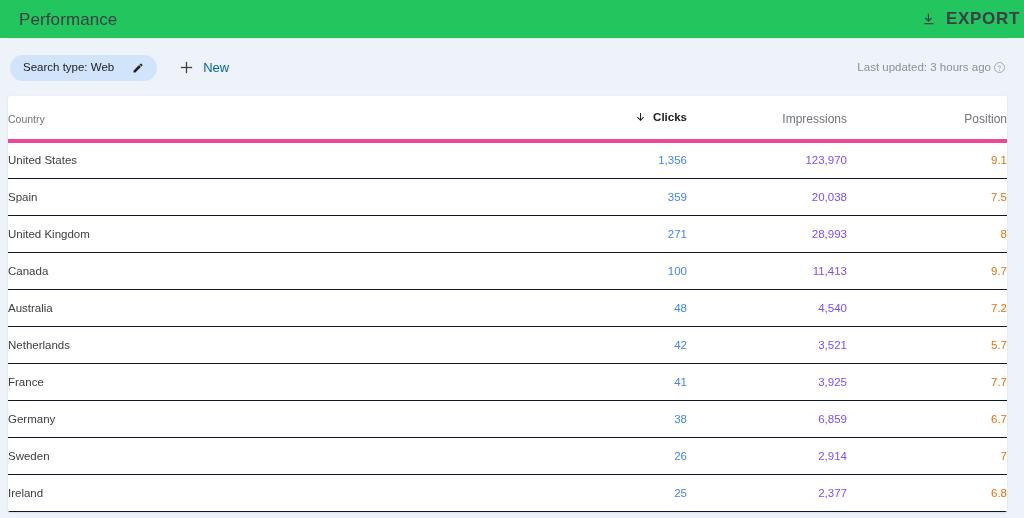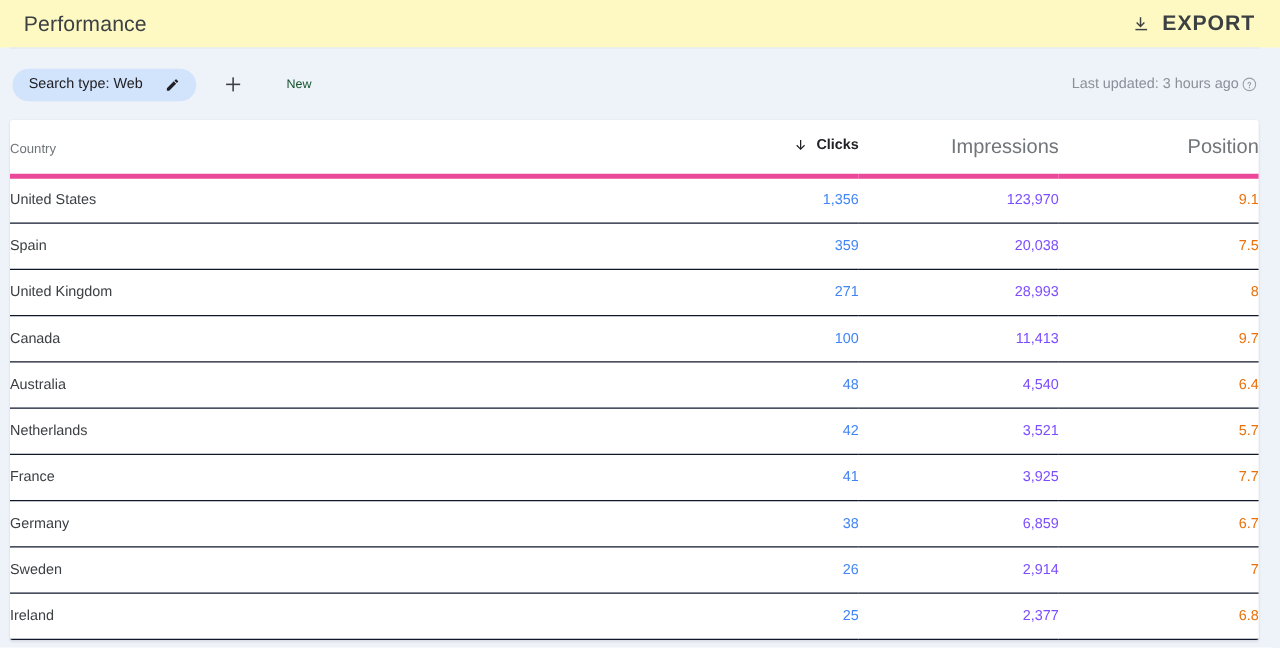--- a/index.html
+++ b/index.html
@@ -15,22 +15,22 @@
     font-family: "Liberation Sans", sans-serif;
     -webkit-font-smoothing: antialiased;
   }
 
   
   .page-header {
     height: 38px;
     display: flex;
     align-items: center;
     justify-content: space-between;
-    padding: 0 18px 0 19px;
-    background: #fef9c3;
+    padding: 0 2px 0 19px;
+    background: #22c55e;
   }
 
   .page-title {
     font-size: 17px;
     color: #3c4043;
     letter-spacing: .1px;
     line-height: 1;
   }
 
   .export-button {
@@ -90,24 +90,23 @@
   .new-button {
     display: flex;
     align-items: center;
     gap: 9px;
     margin-left: 16px;
     padding: 4px 6px;
     cursor: pointer;
   }
 
   .new-label {
-    font-size: 10px;
-    color: #14532d;
+    font-size: 13px;
+    color: #0369a1;
     line-height: 1;
-    margin-left: 26px;
   }
 
   .plus-icon { display: block; }
 
   .last-updated {
     margin-left: auto;
     display: flex;
     align-items: center;
     gap: 2px;
   }
@@ -157,21 +156,21 @@
     align-items: center;
     justify-content: space-between;
     gap: 6px;
     font-size: 11.5px;
     font-weight: bold;
     color: #202124;
     cursor: pointer;
   }
 
   .th-plain {
-    font-size: 16px;
+    font-size: 12px;
     color: #70757a;
     cursor: pointer;
   }
 
   .sort-arrow-icon { display: block; }
 
   .table tbody tr { border-bottom: 1px solid #0f172a; }
 
   .table tbody td {
     height: 37px;
@@ -303,21 +302,21 @@
         <tr>
           <td class="cell-country">Canada</td>
           <td class="cell-clicks">100</td>
           <td class="cell-impressions">11,413</td>
           <td class="cell-position">9.7</td>
         </tr>
         <tr>
           <td class="cell-country">Australia</td>
           <td class="cell-clicks">48</td>
           <td class="cell-impressions">4,540</td>
-          <td class="cell-position">6.4</td>
+          <td class="cell-position">7.2</td>
         </tr>
         <tr>
           <td class="cell-country">Netherlands</td>
           <td class="cell-clicks">42</td>
           <td class="cell-impressions">3,521</td>
           <td class="cell-position">5.7</td>
         </tr>
         <tr>
           <td class="cell-country">France</td>
           <td class="cell-clicks">41</td>

